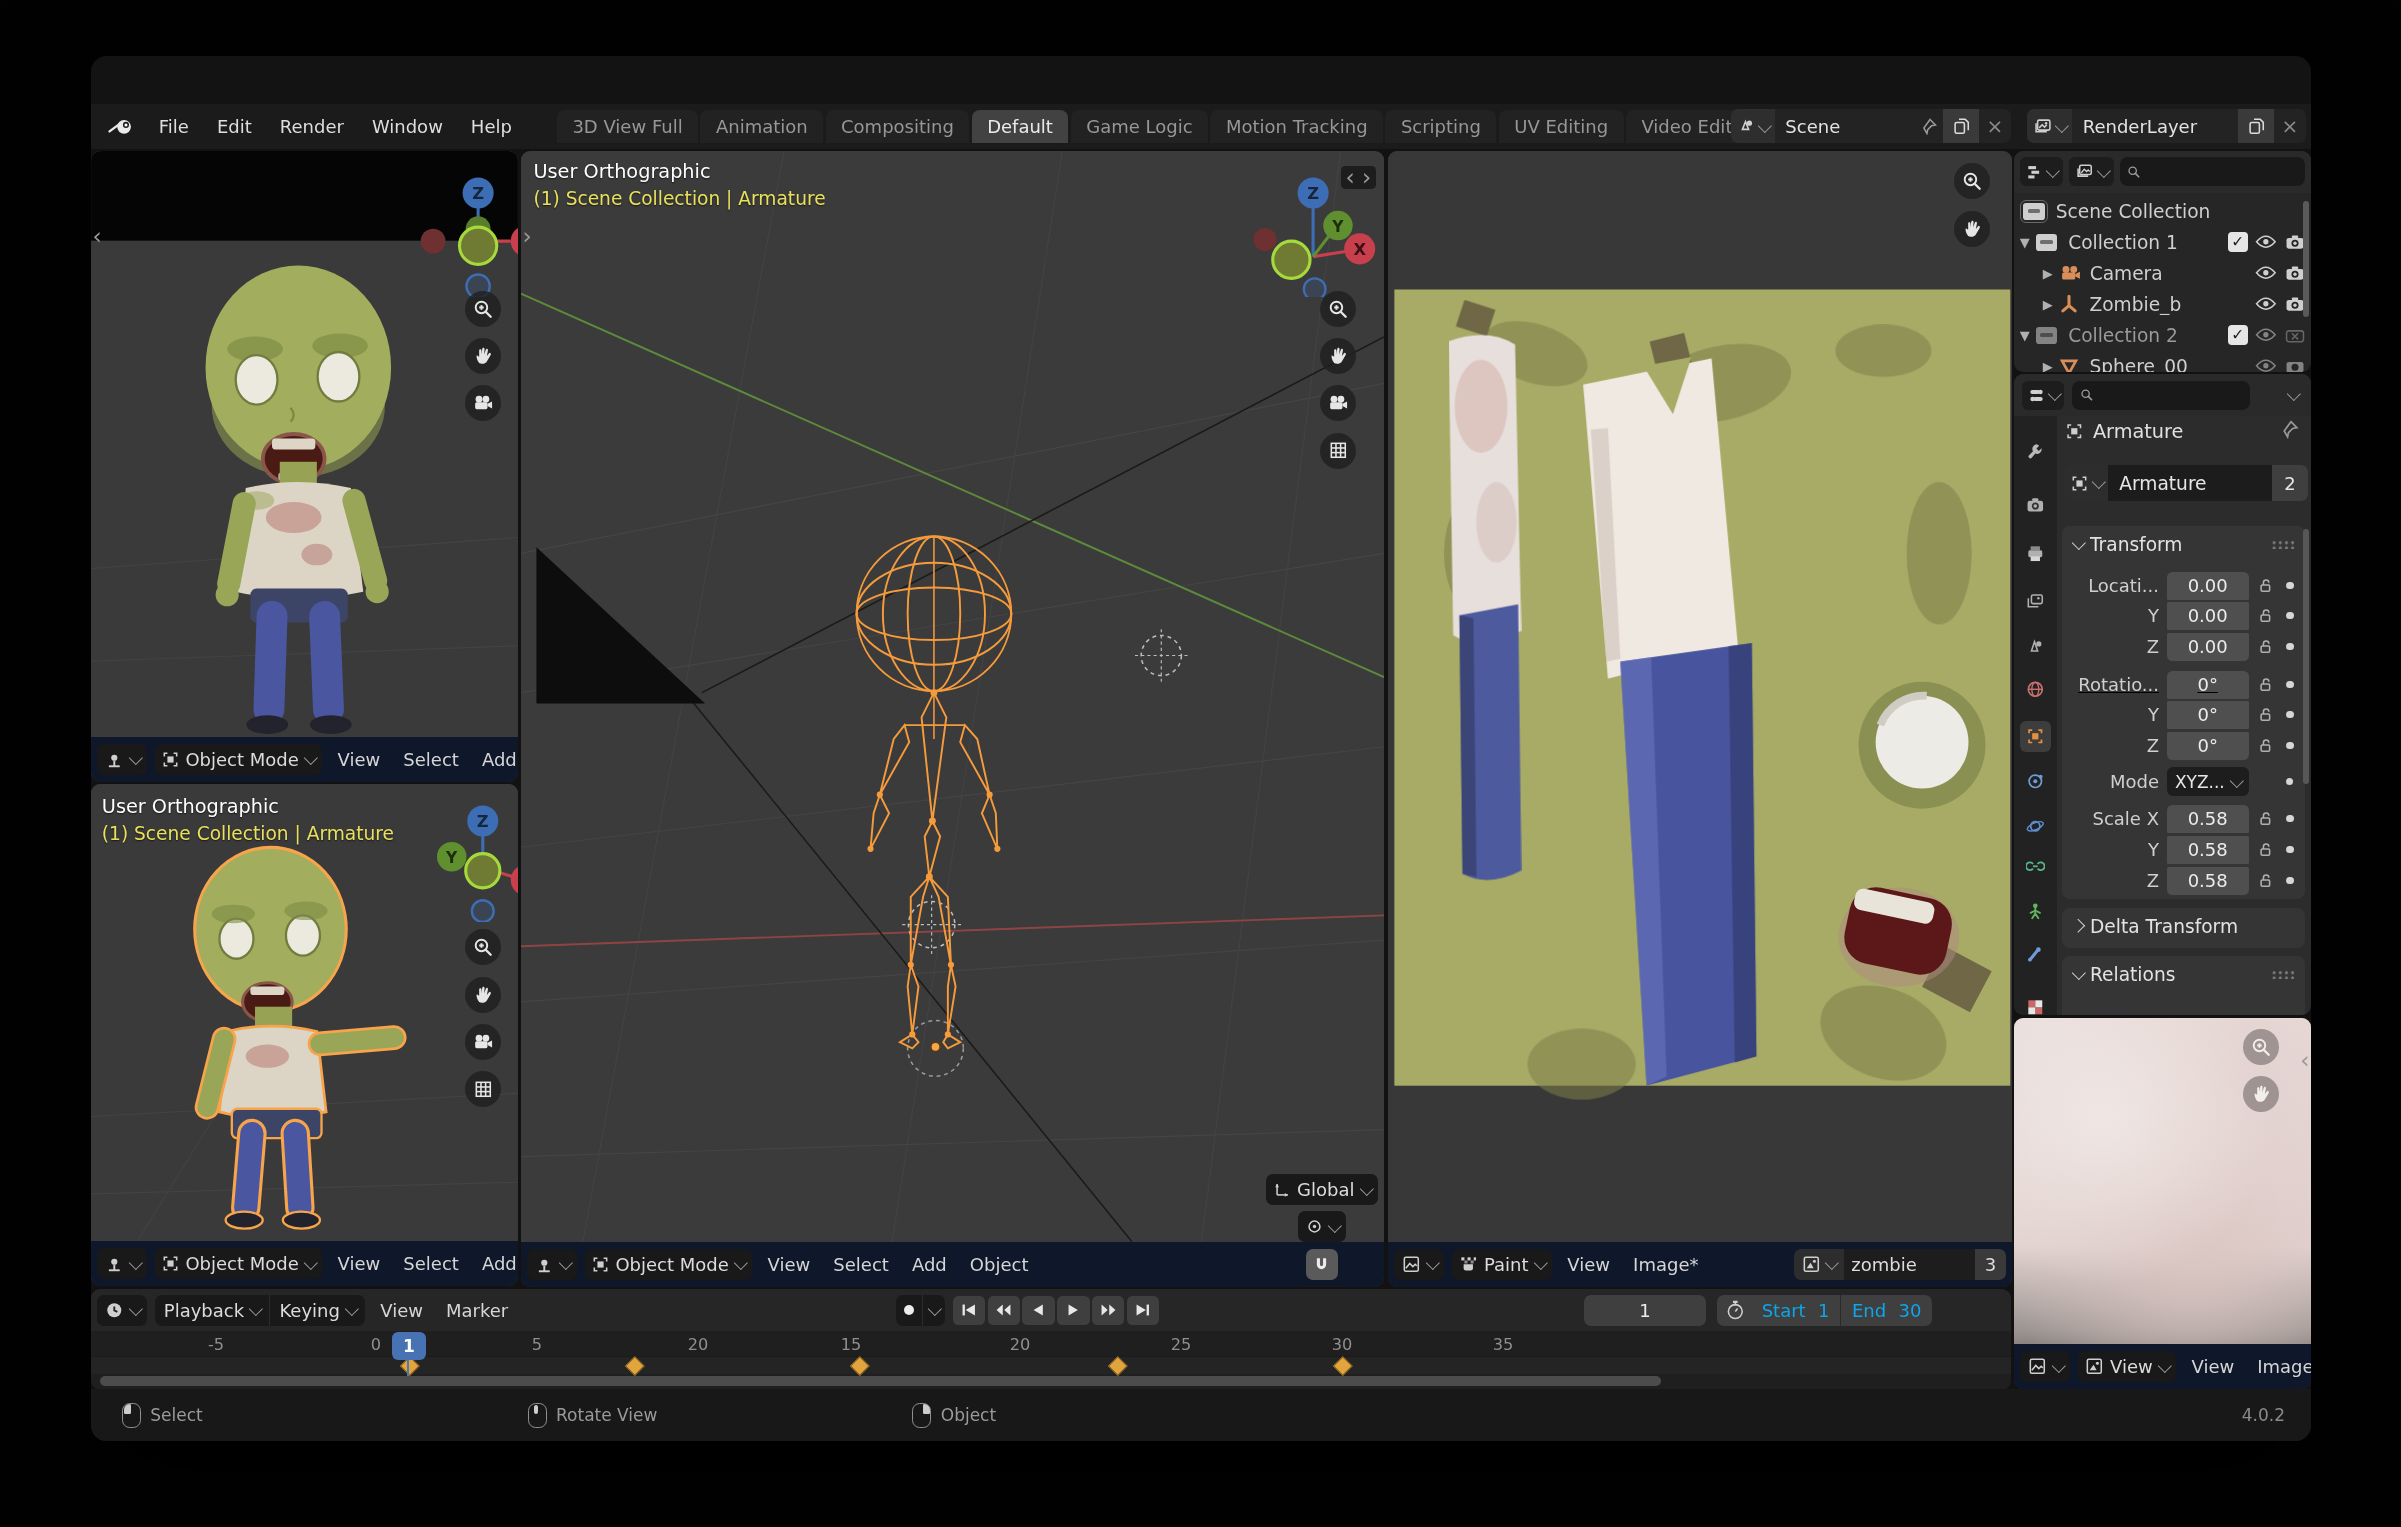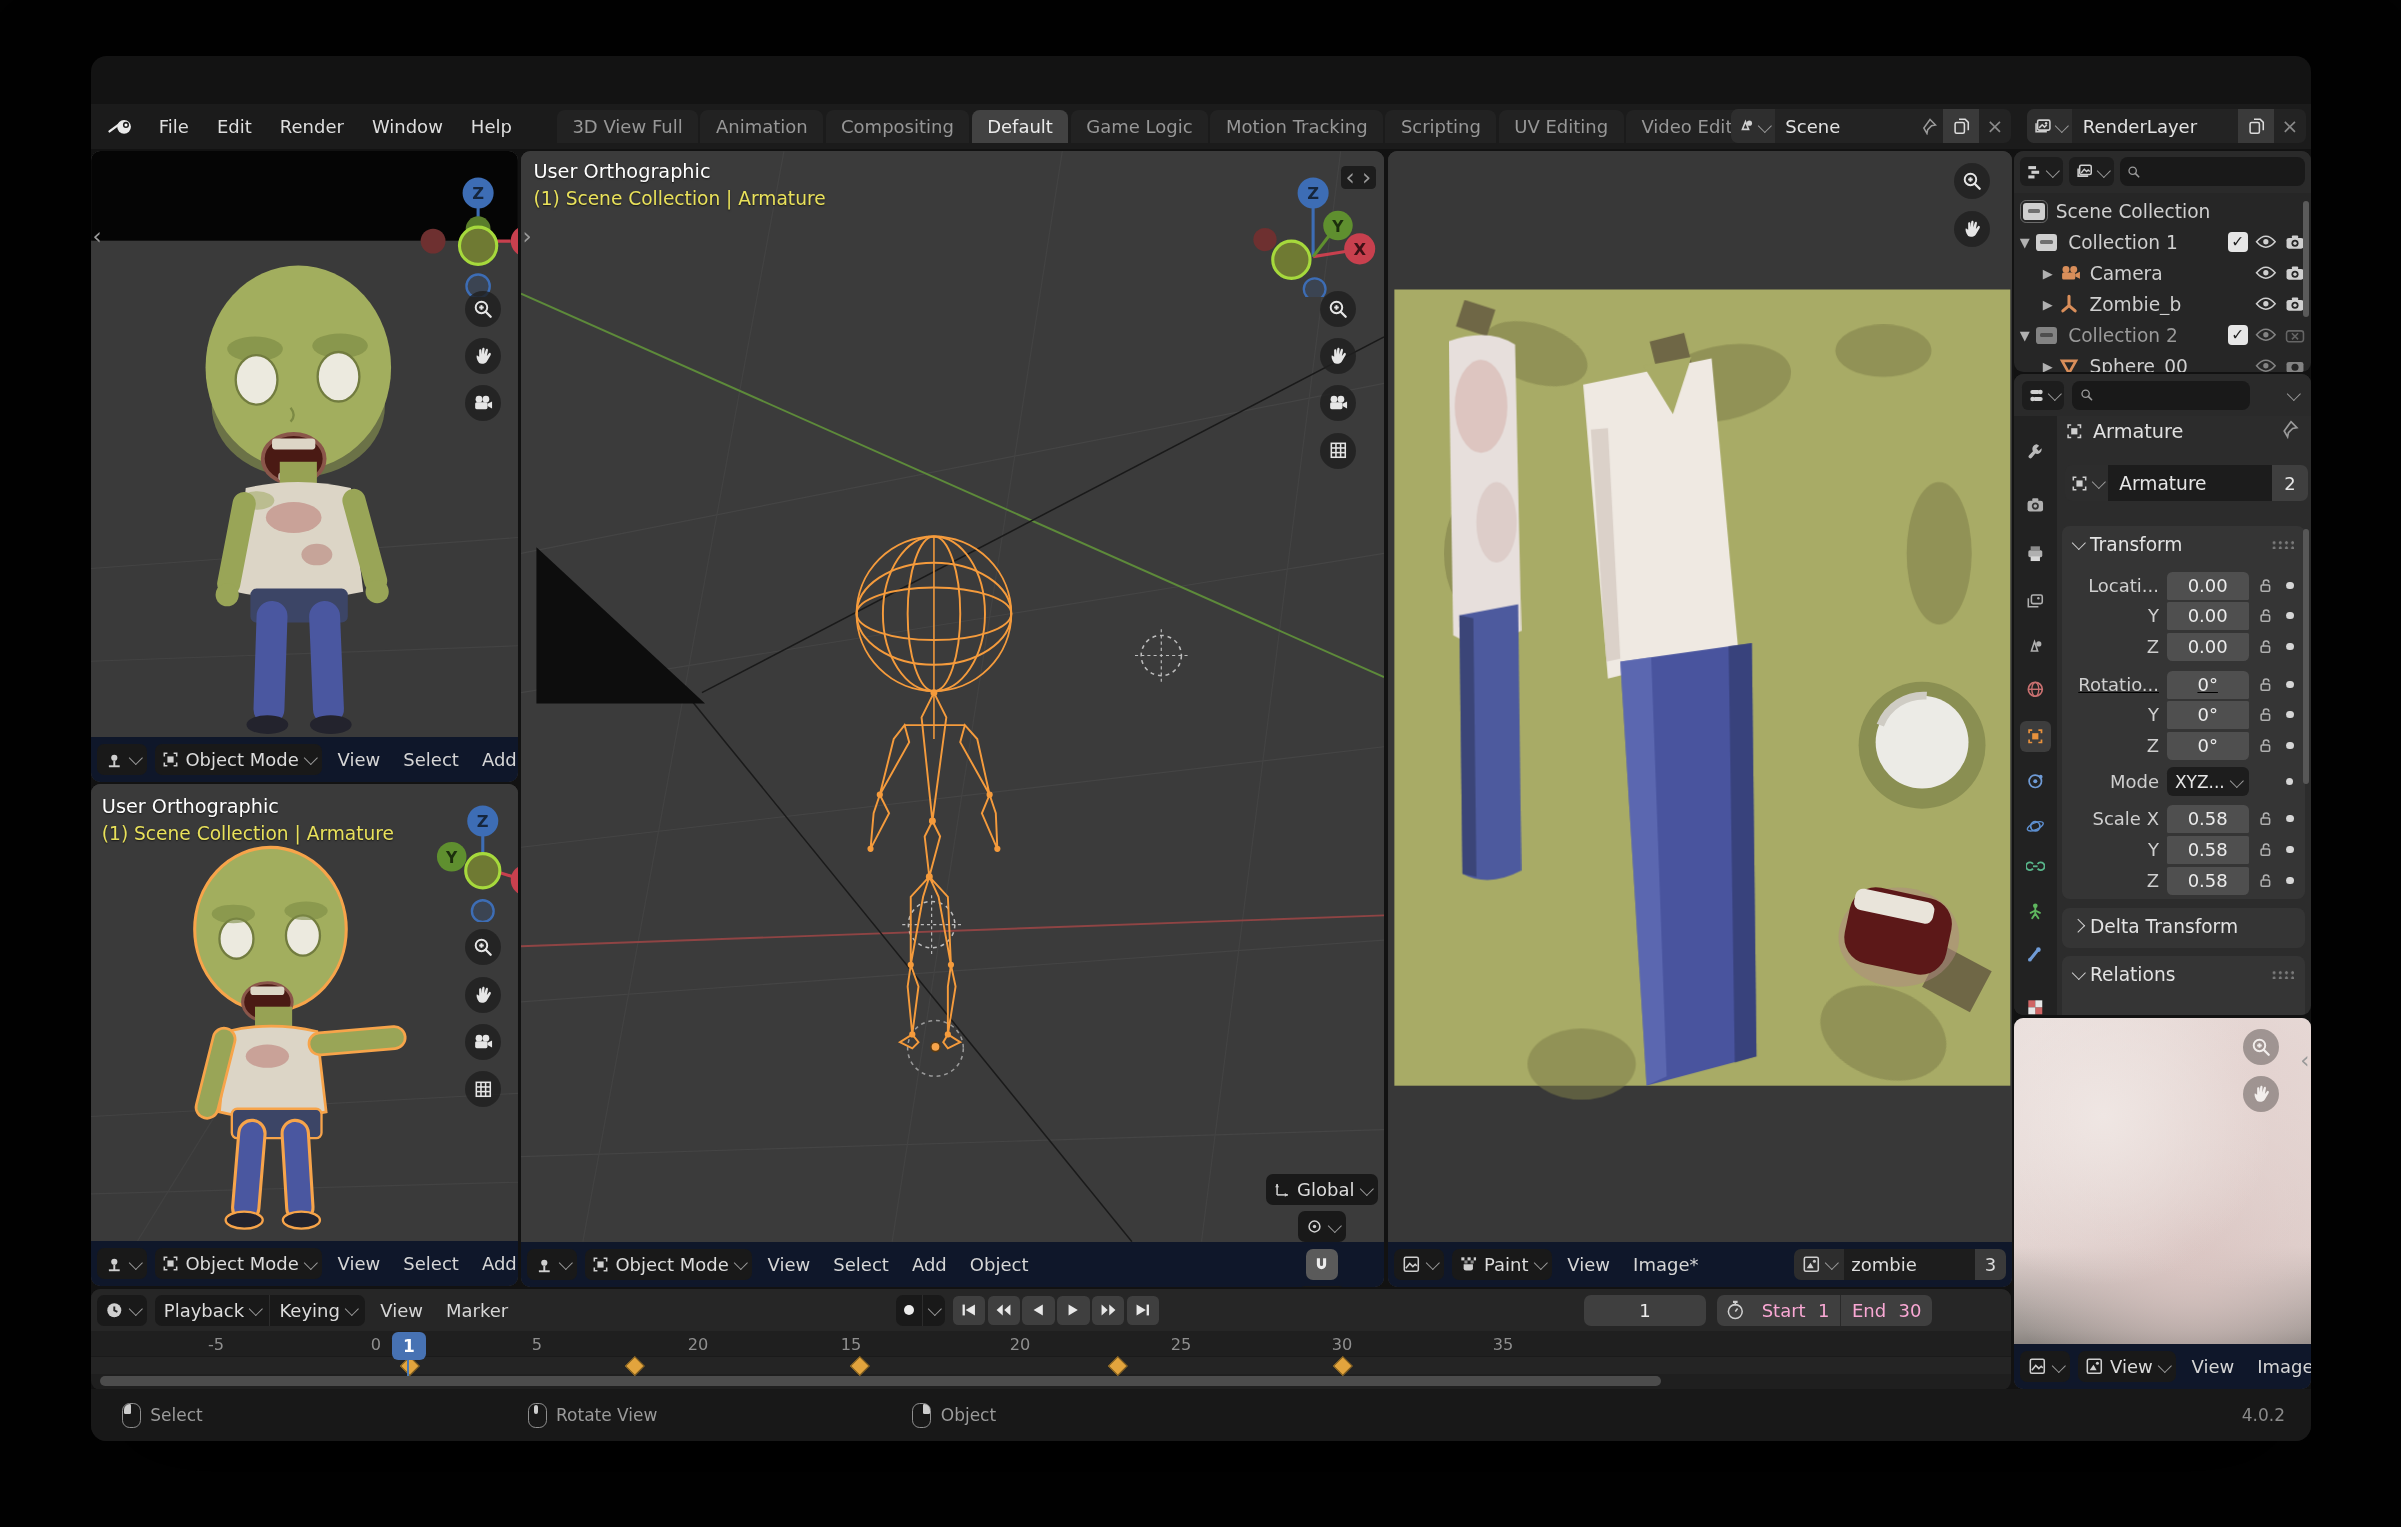--- a/index.html
+++ b/index.html
@@ -80,21 +80,21 @@
   .joined .seg:last-child{border-right:none;}
   .ruler-num{position:absolute;top:46px;transform:translateX(-50%);color:#8f8f8f;font-size:16.2px;}
   .channel{position:absolute;left:0;right:0;top:67px;height:17px;background:#242424;border-top:0.8px solid #1a1a1a;}
   .kf{position:absolute;width:11.6px;height:11.6px;background:#e2a43d;border:0.8px solid #7a5a1e;transform:rotate(45deg);top:70px;}
   .playhead{position:absolute;top:43px;width:34px;height:28px;background:#4772b3;border-radius:6.2px;color:#fff;font-size:17px;font-weight:bold;display:flex;align-items:center;justify-content:center;}
   .playline{position:absolute;top:71px;width:2.3px;height:26px;background:#4a7ab5;}
   .hscroll{position:absolute;top:87px;height:10px;background:#4c4c4c;border-radius:5.4px;}
   .transport{display:flex;gap:2.3px;}
   .tbtn{width:32.5px;height:29px;background:#3f3f3f;border-radius:5.4px;display:flex;align-items:center;justify-content:center;}
   .framefield{width:122px;height:31px;background:#3f3f3f;border-radius:7px;display:flex;align-items:center;justify-content:center;color:#ececec;font-size:18px;}
-  .rangegrp{height:31px;background:#3f3f3f;border-radius:7px;display:flex;align-items:center;color:#f9a8d4;font-size:18px;text-align:center;}
+  .rangegrp{height:31px;background:#3f3f3f;border-radius:7px;display:flex;align-items:center;color:#0ea5e9;font-size:18px;text-align:center;}
   .rangegrp .cell{padding:0 10.8px;display:flex;gap:12.4px;align-items:center;}
   .rangegrp .div{width:0.8px;height:31px;background:#2a2a2a;}
 
   
   .statusbar{position:absolute;left:0;bottom:0;right:0;height:52px;background:#181818;border-radius:0 0 15.5px 15.5px;display:flex;align-items:center;color:#9a9a9a;font-size:17px;}
   .mouse{width:17px;height:23px;border:1.5px solid #8f8f8f;border-radius:7.7px;position:relative;margin-right:9.3px;}
   .mouse i{position:absolute;background:#cdcdcd;}
   .mouse.left i{left:0.8px;top:0.8px;width:7px;height:9.3px;border-radius:6.2px 1.5px 1.5px 1.5px;}
   .mouse.mid i{left:5.4px;top:1.5px;width:3.9px;height:9.3px;border-radius:2.3px;}
   .mouse.right i{right:0.8px;top:0.8px;width:7px;height:9.3px;border-radius:1.5px 6.2px 1.5px 1.5px;}

